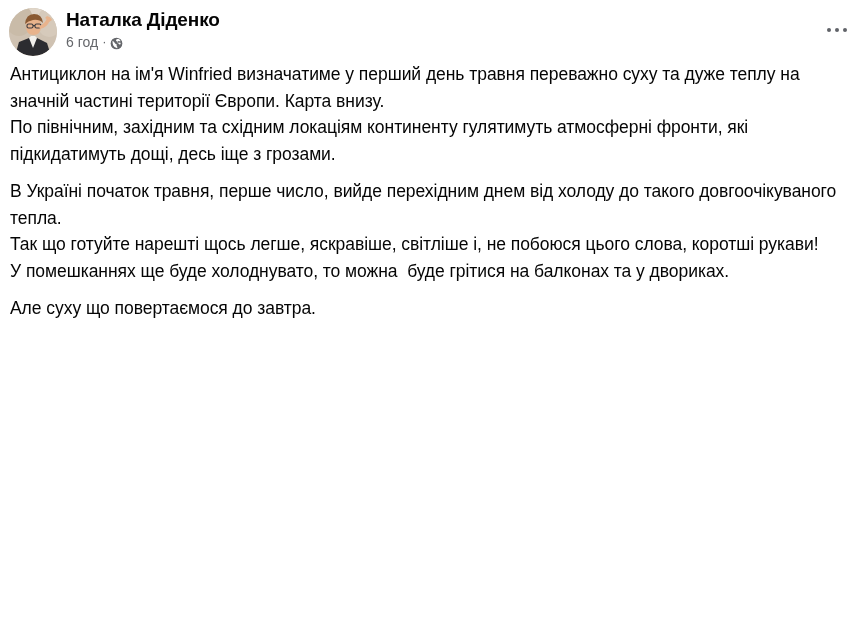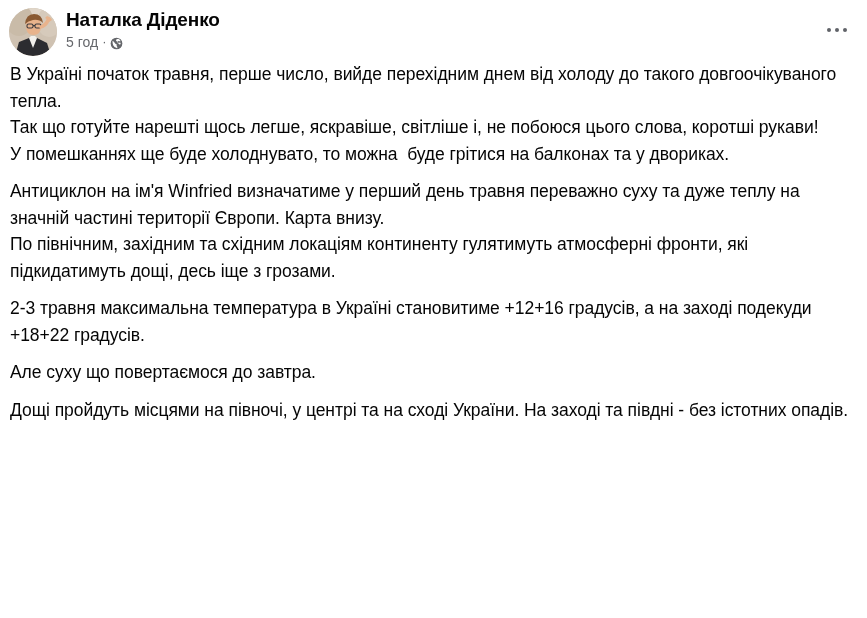--- a/index.html
+++ b/index.html
@@ -160,21 +160,21 @@
           <line x1="24" y1="17.6" x2="26" y2="17.6" stroke="#3b3b3f" stroke-width="1.1"></line>
           <path d="M30 18 q6 -2 8 -8 l3 2 q-3 8 -10 9 Z" fill="#e8b38c"></path>
           <path d="M38 8 q4 1 5 4 l-3 2 q-1 -3 -4 -4 Z" fill="#e8b38c"></path>
         </g>
       </svg>
     </div>
 
     <div class="header-text">
       <div class="author-name">Наталка Діденко</div>
       <div class="meta-row">
-        <span class="meta-time">5 год</span>
+        <span class="meta-time">6 год</span>
         <span class="meta-dot">·</span>
         <span class="globe-icon">
           <svg viewBox="0 0 16 16" xmlns="http://www.w3.org/2000/svg" aria-hidden="true">
             <circle cx="8" cy="8" r="7.2" fill="#65676b"></circle>
             <path d="M8 1.4 a6.6 6.6 0 0 0 0 13.2 a6.6 6.6 0 0 0 0 -13.2 Z" fill="#65676b"></path>
             <path d="M3.1 4.6 q2 1.1 2.6 2.6 q0.4 1.2 1.6 1.3 q1.2 0.1 0.9 1.3 q-0.3 1.2 0.5 2 q0.6 0.6 0.2 1.9 q-3.6 -0.4 -5 -3.6 q-1 -2.4 -0.8 -5.5 Z" fill="#ffffff"></path>
             <path d="M10.2 2.2 q2.1 1 3 2.9 q-1.2 0.5 -2.2 0.1 q-1 -0.4 -1.6 0.3 q-0.6 0.7 0.2 1.3 q0.9 0.6 2.1 0.2 q1 -0.3 1.5 0.4 q-0.2 1.4 -1 2.3 q-0.6 -1.4 -1.9 -1.6 q-1.4 -0.2 -1.2 -1.5 q0.1 -1.2 -1 -1.5 q-1 -0.3 -0.6 -1.4 q0.4 -1.1 1.6 -1.2 q0.6 -0.1 1.1 -0.3 Z" fill="#ffffff"></path>
           </svg>
         </span>
       </div>
@@ -183,23 +183,21 @@
     <button class="menu-button" aria-label="Options">
       <span class="dots">
         <i></i>
           <i></i>
           <i></i>
       </span>
     </button>
   </div>
 
   <div class="post-body">
+    <p class="para">Антициклон на ім'я Winfried визначатиме у перший день травня переважно суху та дуже теплу на значній частині території Європи. Карта внизу.
+По північним, західним та східним локаціям континенту гулятимуть атмосферні фронти, які підкидатимуть дощі, десь іще з грозами.</p>
     <p class="para">В Україні початок травня, перше число, вийде перехідним днем від холоду до такого довгоочікуваного тепла.
 Так що готуйте нарешті щось легше, яскравіше, світліше і, не побоюся цього слова, коротші рукави!
 У помешканнях ще буде холоднувато, то можна  буде грітися на балконах та у двориках.</p>
-    <p class="para">Антициклон на ім'я Winfried визначатиме у перший день травня переважно суху та дуже теплу на значній частині території Європи. Карта внизу.
-По північним, західним та східним локаціям континенту гулятимуть атмосферні фронти, які підкидатимуть дощі, десь іще з грозами.</p>
-    <p class="para">2-3 травня максимальна температура в Україні становитиме +12+16 градусів, а на заході подекуди +18+22 градусів.</p>
     <p class="para">Але суху що повертаємося до завтра.</p>
-    <p class="para">Дощі пройдуть місцями на півночі, у центрі та на сході України. На заході та півдні - без істотних опадів.</p>
   </div>
 
 </div>
 
 </body></html>

